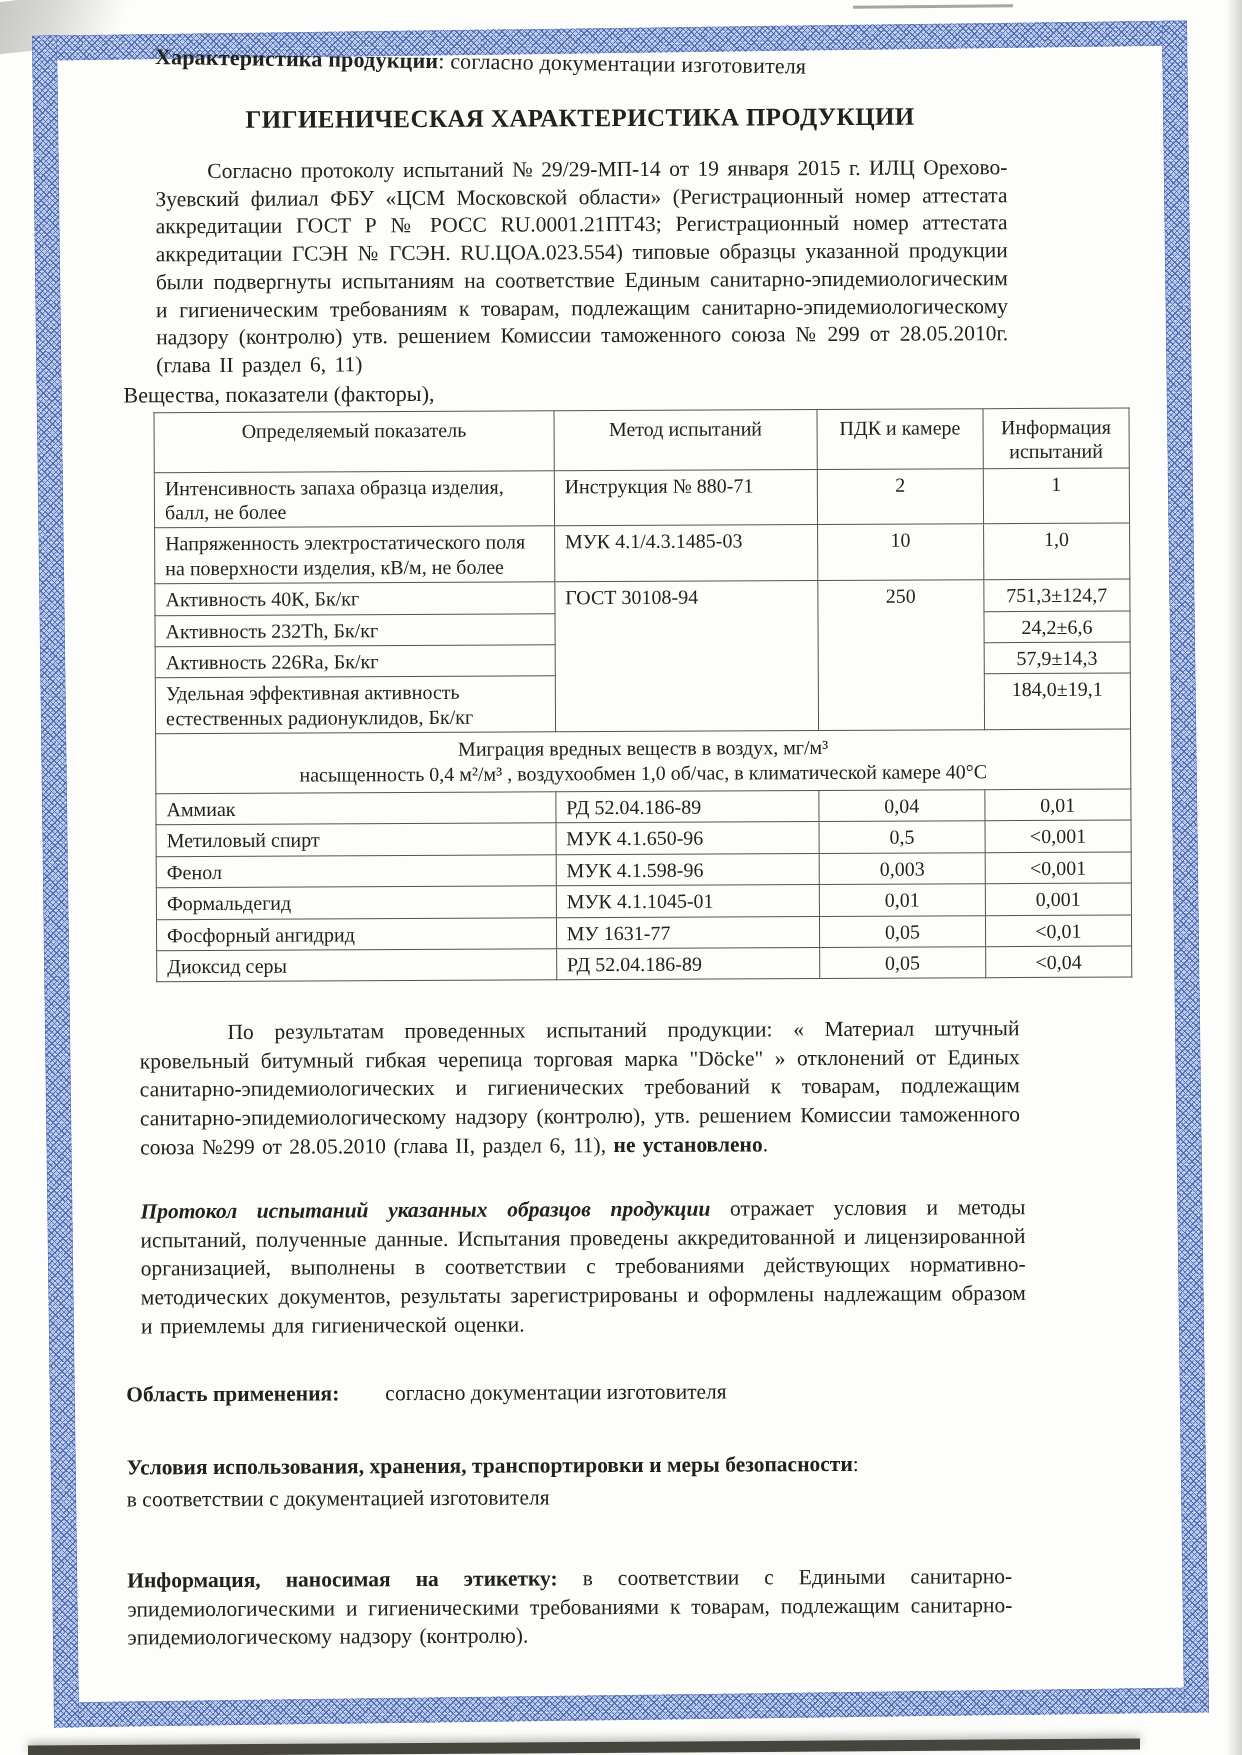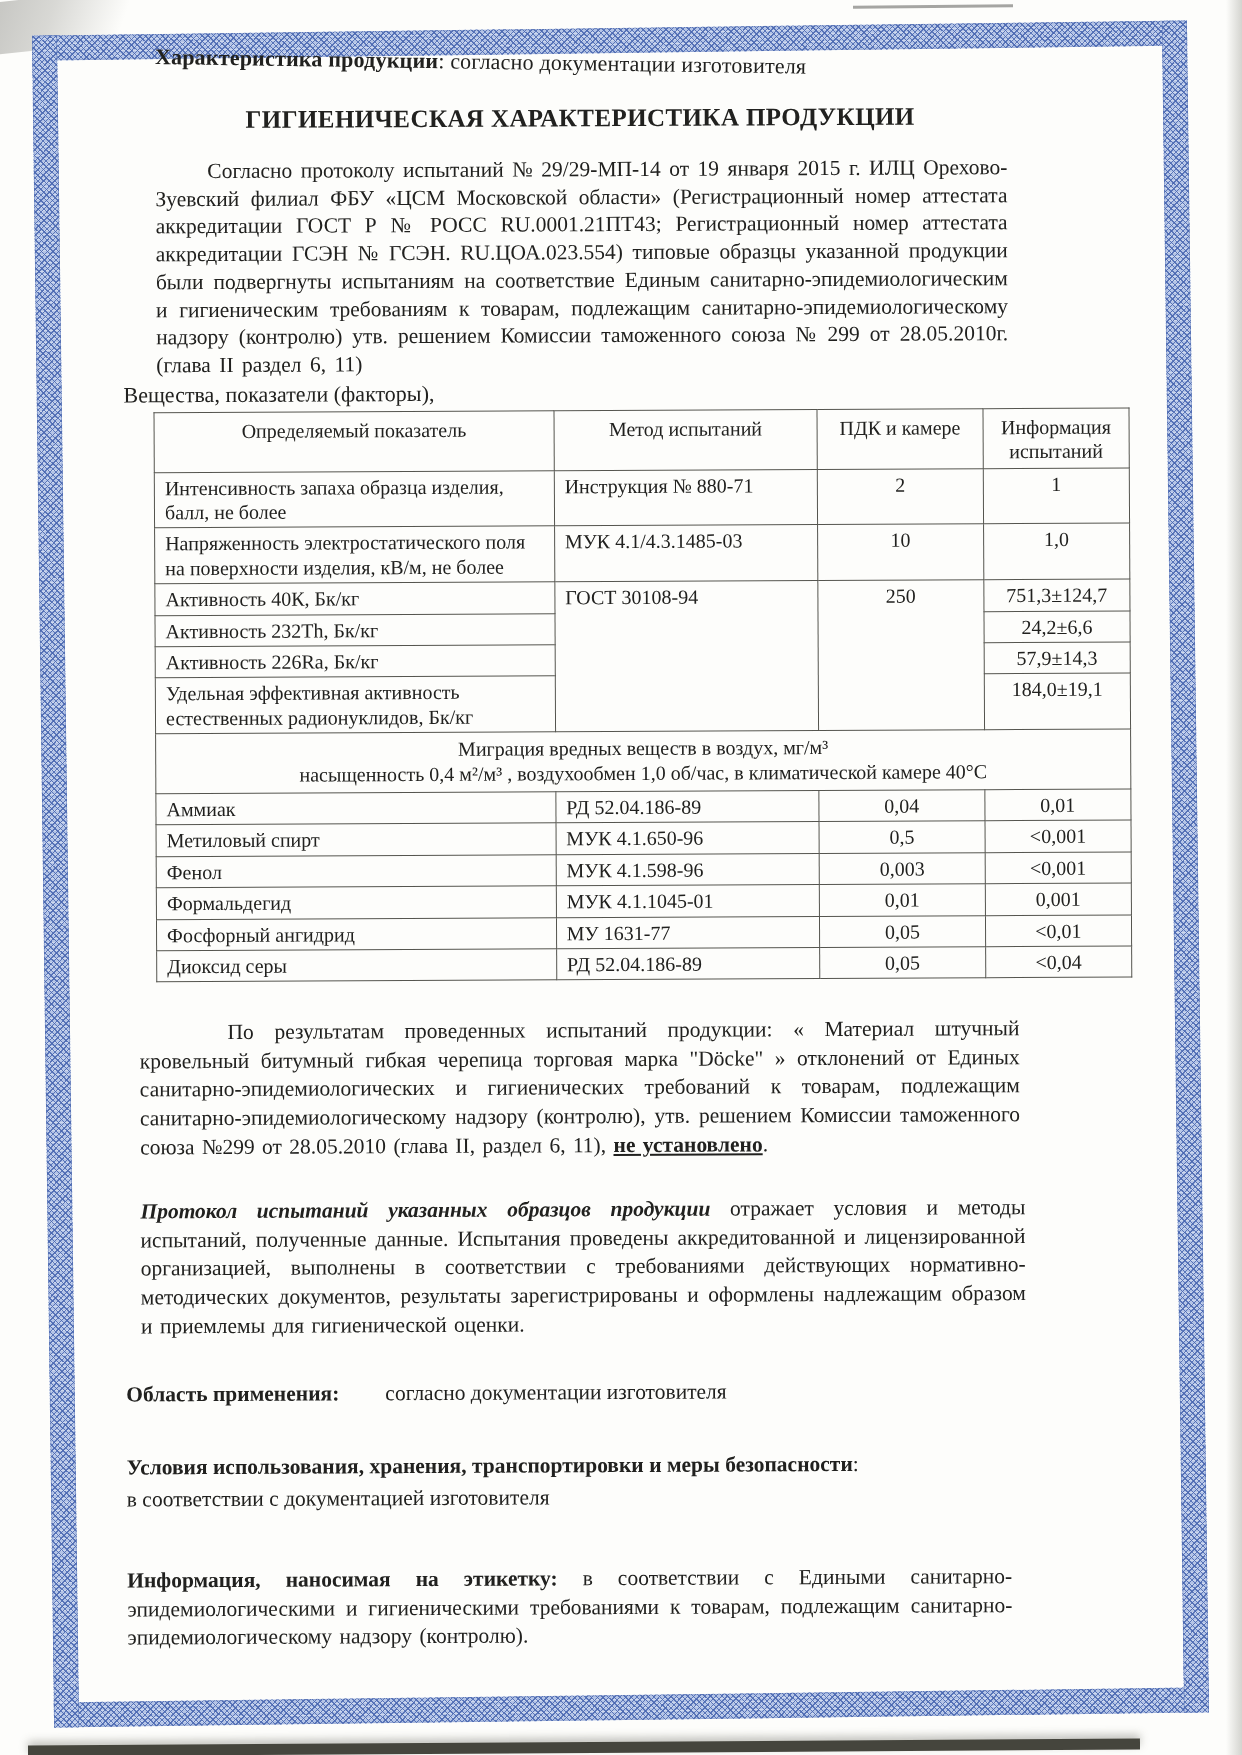--- a/index.html
+++ b/index.html
@@ -65,21 +65,21 @@
   td.c,th.c{text-align:center;}
   tr.band-row td{text-align:center;padding:4px 6px 6px;}
 
   .para{
     width:880px;margin-left:15px;font-size:21.5px;line-height:1.33;
     text-align:justify;word-spacing:2px;
   }
   .para.conclusion{margin-top:36px;text-indent:88px;}
   .para.protocol{margin-top:36px;width:885px;}
   .para.protocol .lead{font-weight:bold;font-style:italic;}
-  .bold{font-weight:bold;text-decoration:underline;}
+  .bold{font-weight:bold;}
 
   .section{margin-left:0;font-size:21.5px;line-height:1.33;width:900px;}
   .section .label{font-weight:bold;}
   .scope{margin-top:40px;}
   .scope .value{margin-left:46px;}
   .conditions{margin-top:44px;}
   .conditions .value-line{display:block;margin-top:4px;}
   .labelinfo{margin-top:52px;text-align:justify;word-spacing:2px;width:885px;}
 </style>
 </head>

